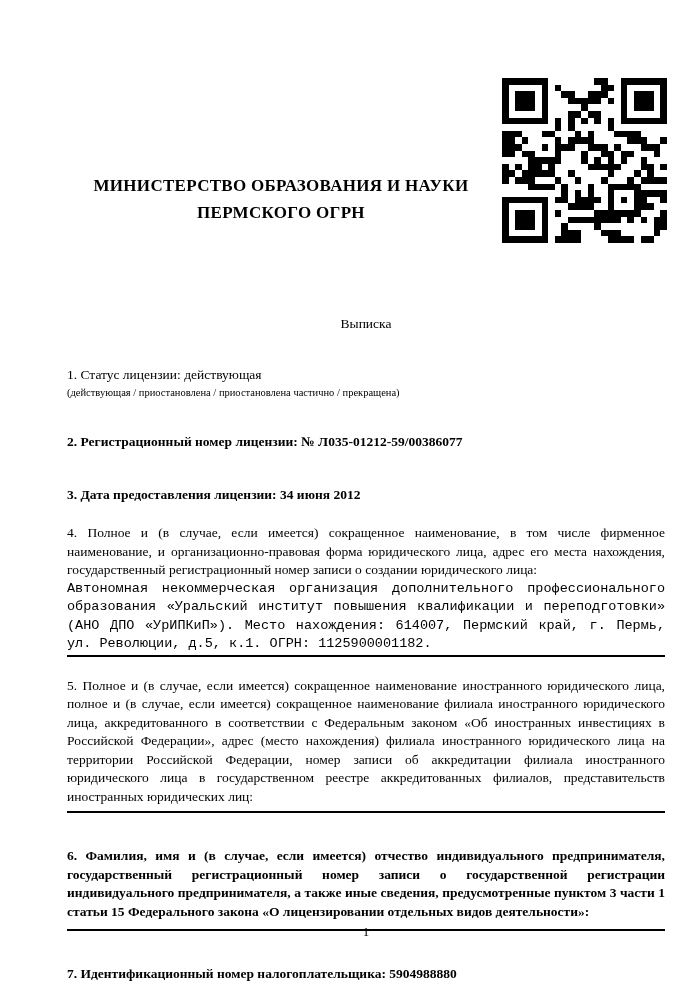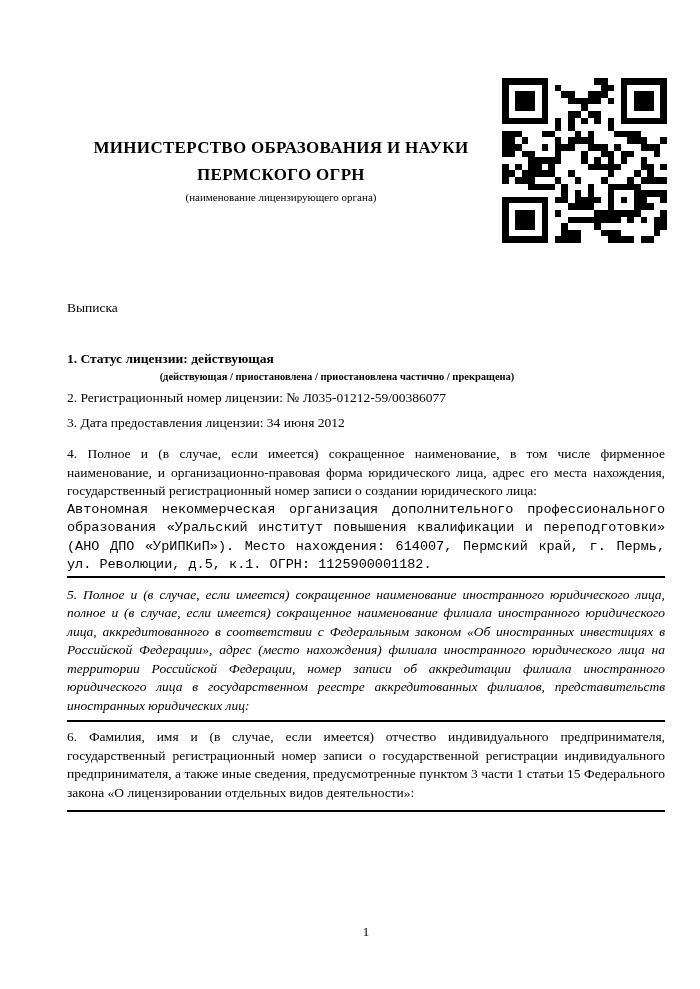--- a/index.html
+++ b/index.html
@@ -22,40 +22,41 @@
   .ministry {
     width: 428px;
     margin-top: 56px;
     text-align: center;
   }
   .ministry-name {
     font-weight: bold;
     font-size: 17px;
     line-height: 27px;
     letter-spacing: 0.3px;
+    margin-top: 38px;
   }
   .ministry-caption {
     font-size: 11px;
     line-height: 13px;
     margin-top: 3px;
   }
   .qr {
     width: 165px;
     height: 165px;
     flex: none;
   }
   .qr svg { display: block; width: 165px; height: 165px; }
   .content {
     margin: 0 35px 0 67px; 
     font-size: 13.5px;
     line-height: 18.5px;
   }
   .doc-heading {
-    margin-top: 56px;
-    text-align: left;
+    margin-top: 72px;
+    text-align: center;
   }
   .section-text {
     text-align: justify;
     text-justify: inter-word;
   }
   .section-value {
     text-align: justify;
     text-justify: inter-word;
     font-family: Liberation Mono, monospace;
   }
@@ -64,50 +65,49 @@
     margin-top: 1px;
   }
   .blank-field {
     height: 5px;
     border-bottom: 2px solid #000;
   }
   .blank-field.tall { height: 8px; }
   .caption {
     font-size: 10.5px;
     line-height: 13px;
-    text-align: center;
+    text-align: left;
     padding-right: 58px;
     margin-top: 3px;
   }
   .caption.inline { margin-top: 2px; }
-  .mt-heading-gap { margin-top: 32px; font-weight: bold; }
-  .mt-sec { margin-top: 6px; }
-  .mt-sec-sm { margin-top: 13px; }
-  .mt-sec-lg { margin-top: 8px; font-style: italic; }
+  .mt-heading-gap { margin-top: 32px; }
+  .mt-sec { margin-top: 34px; font-weight: bold; }
+  .mt-sec-sm { margin-top: 20px; }
+  .mt-sec-lg { margin-top: 20px; }
   .footer {
     position: absolute;
     top: 924px;
     left: 67px;
     width: 598px;
     text-align: center;
     font-size: 13px;
   }
 </style>
 </head>
 <body>
 
 <div class="page">
 
   <div class="header">
     <div class="ministry">
       <div class="ministry-name">
         <div>МИНИСТЕРСТВО ОБРАЗОВАНИЯ И НАУКИ</div>
         <div>ПЕРМСКОГО ОГРН</div>
       </div>
-      <div class="ministry-caption">(наименование лицензирующего органа)</div>
     </div>
     <div class="qr">
       <svg id="qr-svg" viewBox="0 0 25 25" shape-rendering="crispEdges">
           <g fill="#000000">
             <rect x="0" y="0" width="1" height="1"></rect>
             <rect x="1" y="0" width="1" height="1"></rect>
             <rect x="2" y="0" width="1" height="1"></rect>
             <rect x="3" y="0" width="1" height="1"></rect>
             <rect x="4" y="0" width="1" height="1"></rect>
             <rect x="5" y="0" width="1" height="1"></rect>
@@ -441,18 +441,21 @@
     <div class="mt-sec-lg">
       <div class="section-text">5. Полное и (в случае, если имеется) сокращенное наименование иностранного юридического лица, полное и (в случае, если имеется) сокращенное наименование филиала иностранного юридического лица, аккредитованного в соответствии с Федеральным законом «Об иностранных инвестициях в Российской Федерации», адрес (место нахождения) филиала иностранного юридического лица на территории Российской Федерации, номер записи об аккредитации филиала иностранного юридического лица в государственном реестре аккредитованных филиалов, представительств иностранных юридических лиц:</div>
       <div class="blank-field"></div>
     </div>
 
     <div class="mt-sec">
       <div class="section-text">6. Фамилия, имя и (в случае, если имеется) отчество индивидуального предпринимателя, государственный регистрационный номер записи о государственной регистрации индивидуального предпринимателя, а также иные сведения, предусмотренные пунктом 3 части 1 статьи 15 Федерального закона «О лицензировании отдельных видов деятельности»:</div>
       <div class="blank-field tall"></div>
     </div>
 
+    <div class="mt-sec">
+      <div class="section-text">7. Идентификационный номер налогоплательщика: 5904988880</div>
+    </div>
 
   </div>
 
   <div class="footer">1</div>
 
 </div>
 
 </body></html>

